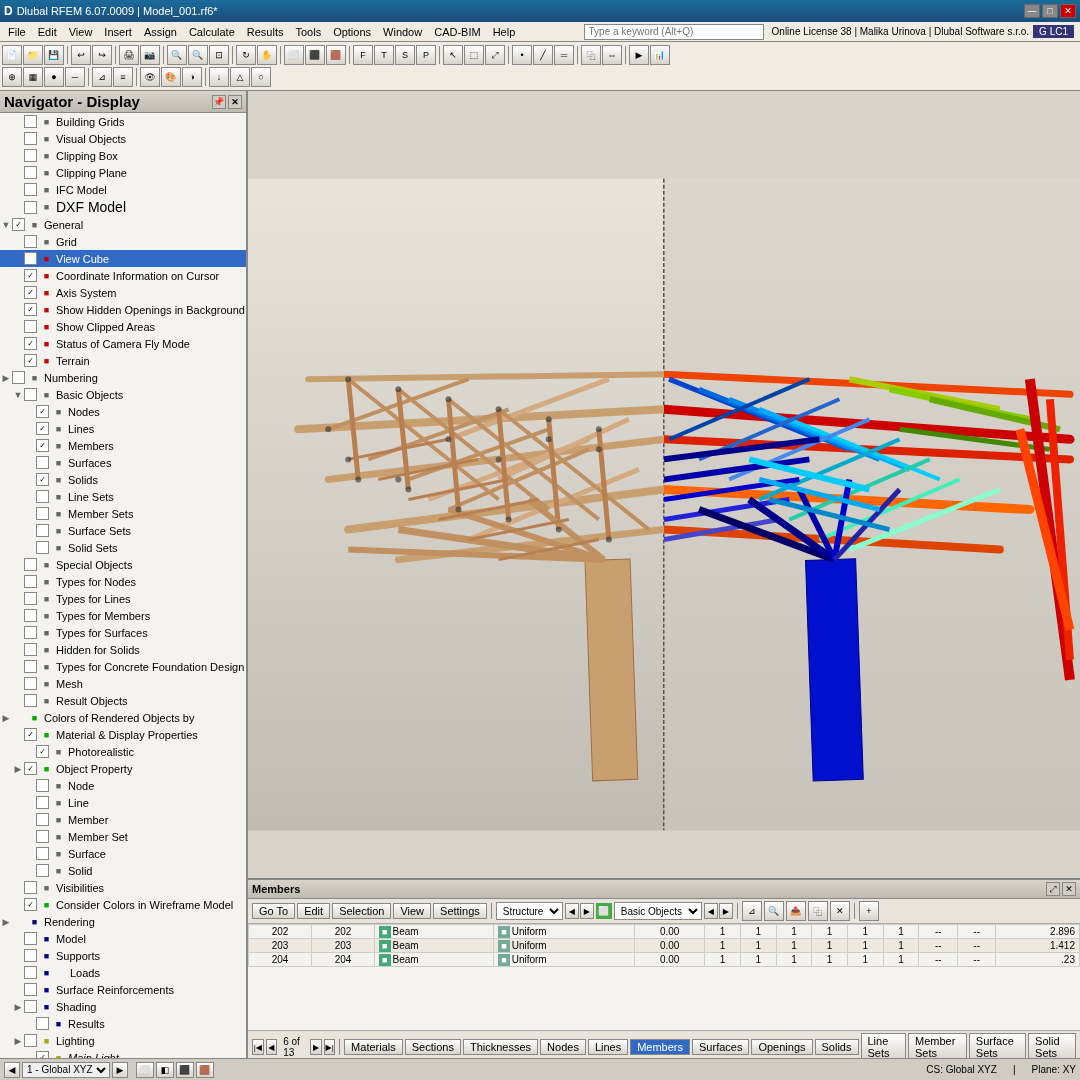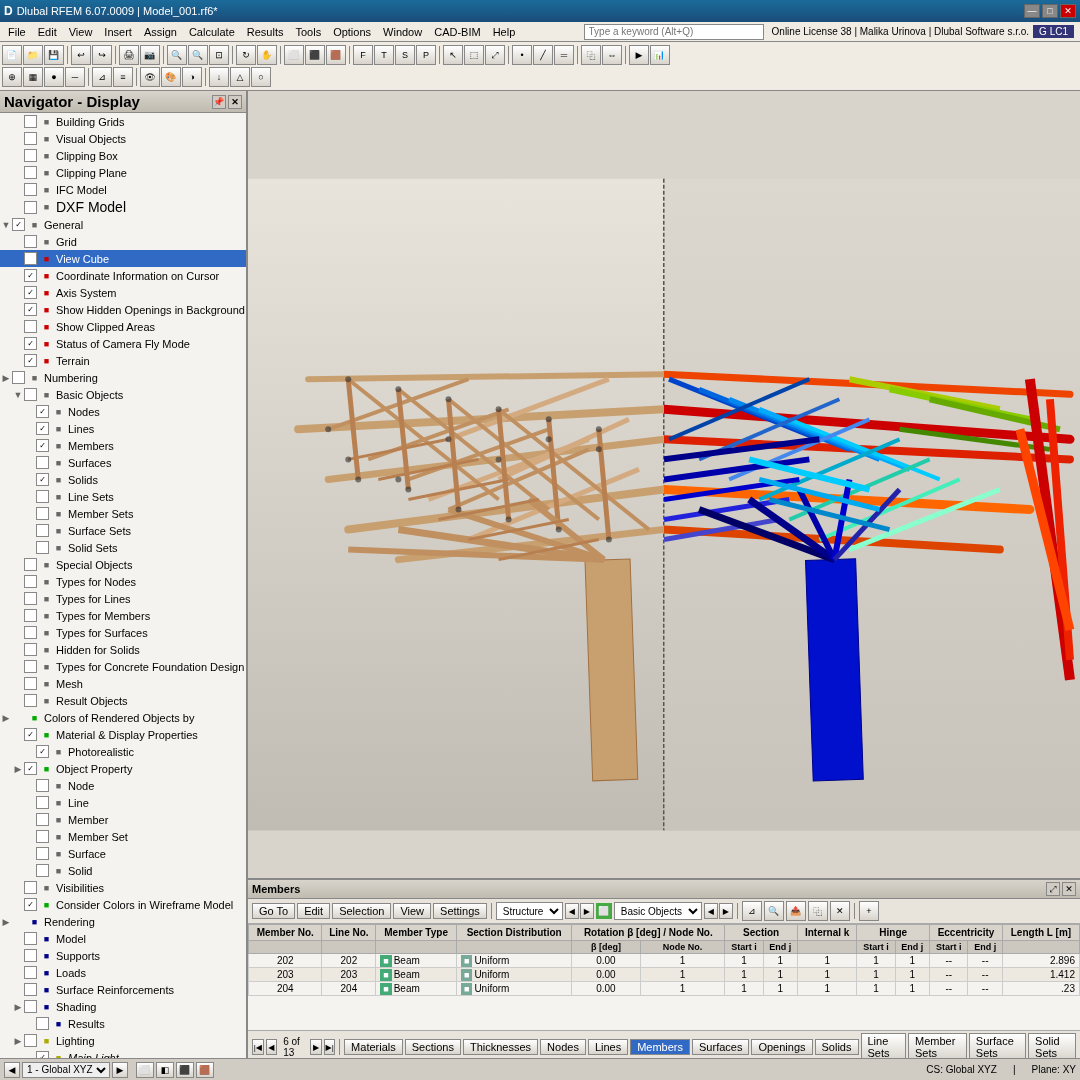--- a/index.html
+++ b/index.html
@@ -500,21 +500,21 @@
           <span style="width:12px;flex-shrink:0;"></span>
           <span style="width:13px;height:13px;border:1px solid #888;background:#fff;display:inline-flex;align-items:center;justify-content:center;font-size:8px;margin-right:2px;flex-shrink:0;"></span>
           <span style="width:15px;height:15px;display:inline-flex;align-items:center;justify-content:center;font-size:9px;margin-right:2px;flex-shrink:0;color:#008;">■</span>
           <span style="font-size:11px;">Supports</span>
         </div>
         <div class="tree-item">
           <span style="display:inline-block;width:12px;flex-shrink:0;"></span>
           <span style="width:12px;flex-shrink:0;"></span>
           <span style="width:13px;height:13px;border:1px solid #888;background:#fff;display:inline-flex;align-items:center;justify-content:center;font-size:8px;margin-right:2px;flex-shrink:0;"></span>
           <span style="width:15px;height:15px;display:inline-flex;align-items:center;justify-content:center;font-size:9px;margin-right:2px;flex-shrink:0;color:#008;">■</span>
-          <span style="font-size:11px;">Loads</span>
+          <span style="font-size:11px;margin-left:14px;">Loads</span>
         </div>
         <div class="tree-item">
           <span style="display:inline-block;width:12px;flex-shrink:0;"></span>
           <span style="width:12px;flex-shrink:0;"></span>
           <span style="width:13px;height:13px;border:1px solid #888;background:#fff;display:inline-flex;align-items:center;justify-content:center;font-size:8px;margin-right:2px;flex-shrink:0;"></span>
           <span style="width:15px;height:15px;display:inline-flex;align-items:center;justify-content:center;font-size:9px;margin-right:2px;flex-shrink:0;color:#008;">■</span>
           <span style="font-size:11px;">Surface Reinforcements</span>
         </div>
         <div class="tree-item">
           <span style="display:inline-block;width:12px;flex-shrink:0;"></span>
@@ -737,48 +737,20 @@
         <div class="tb-btn">📤</div>
         <div class="tb-btn">⿻</div>
         <div class="tb-btn">✕</div>
         <div class="members-tb-sep"></div>
         <div class="tb-btn">+</div>
       </div>
 
       <div style="flex:1;overflow:auto;">
         <table style="width:100%;border-collapse:collapse;font-size:10px;">
           <thead>
-            <tr>
-              <th style="background:#d8d4cc;border:1px solid #aaa;padding:2px 4px;white-space:nowrap;">Member No.</th>
-              <th style="background:#d8d4cc;border:1px solid #aaa;padding:2px 4px;white-space:nowrap;">Line No.</th>
-              <th style="background:#d8d4cc;border:1px solid #aaa;padding:2px 4px;white-space:nowrap;">Member Type</th>
-              <th style="background:#d8d4cc;border:1px solid #aaa;padding:2px 4px;white-space:nowrap;">Section Distribution</th>
-              <th style="background:#d8d4cc;border:1px solid #aaa;padding:2px 4px;white-space:nowrap;" colspan="2">Rotation β [deg] / Node No.</th>
-              <th style="background:#d8d4cc;border:1px solid #aaa;padding:2px 4px;white-space:nowrap;" colspan="2">Section</th>
-              <th style="background:#d8d4cc;border:1px solid #aaa;padding:2px 4px;white-space:nowrap;">Internal k</th>
-              <th style="background:#d8d4cc;border:1px solid #aaa;padding:2px 4px;white-space:nowrap;" colspan="2">Hinge</th>
-              <th style="background:#d8d4cc;border:1px solid #aaa;padding:2px 4px;white-space:nowrap;" colspan="2">Eccentricity</th>
-              <th style="background:#d8d4cc;border:1px solid #aaa;padding:2px 4px;white-space:nowrap;">Length L [m]</th>
-            </tr>
-            <tr>
-              <th style="background:#ccc8c0;border:1px solid #aaa;padding:1px 4px;font-size:9px;"></th>
-              <th style="background:#ccc8c0;border:1px solid #aaa;padding:1px 4px;font-size:9px;"></th>
-              <th style="background:#ccc8c0;border:1px solid #aaa;padding:1px 4px;font-size:9px;"></th>
-              <th style="background:#ccc8c0;border:1px solid #aaa;padding:1px 4px;font-size:9px;"></th>
-              <th style="background:#ccc8c0;border:1px solid #aaa;padding:1px 4px;font-size:9px;">β [deg]</th>
-              <th style="background:#ccc8c0;border:1px solid #aaa;padding:1px 4px;font-size:9px;">Node No.</th>
-              <th style="background:#ccc8c0;border:1px solid #aaa;padding:1px 4px;font-size:9px;">Start i</th>
-              <th style="background:#ccc8c0;border:1px solid #aaa;padding:1px 4px;font-size:9px;">End j</th>
-              <th style="background:#ccc8c0;border:1px solid #aaa;padding:1px 4px;font-size:9px;"></th>
-              <th style="background:#ccc8c0;border:1px solid #aaa;padding:1px 4px;font-size:9px;">Start i</th>
-              <th style="background:#ccc8c0;border:1px solid #aaa;padding:1px 4px;font-size:9px;">End j</th>
-              <th style="background:#ccc8c0;border:1px solid #aaa;padding:1px 4px;font-size:9px;">Start i</th>
-              <th style="background:#ccc8c0;border:1px solid #aaa;padding:1px 4px;font-size:9px;">End j</th>
-              <th style="background:#ccc8c0;border:1px solid #aaa;padding:1px 4px;font-size:9px;"></th>
-            </tr>
           </thead>
           <tbody id="members-tbody">
           <tr>
     <td style="border:1px solid #ccc;padding:1px 4px;text-align:center;">202</td>
     <td style="border:1px solid #ccc;padding:1px 4px;text-align:center;">202</td>
     <td style="border:1px solid #ccc;padding:1px 4px;"><span style="background:#4a7;color:#fff;font-size:9px;padding:1px 3px;margin-right:2px;">■</span>Beam</td>
     <td style="border:1px solid #ccc;padding:1px 4px;"><span style="background:#7a9;color:#fff;font-size:9px;padding:1px 3px;margin-right:2px;">■</span>Uniform</td>
     <td style="border:1px solid #ccc;padding:1px 4px;text-align:center;">0.00</td>
     <td style="border:1px solid #ccc;padding:1px 4px;text-align:center;">1</td>
     <td style="border:1px solid #ccc;padding:1px 4px;text-align:center;">1</td>

